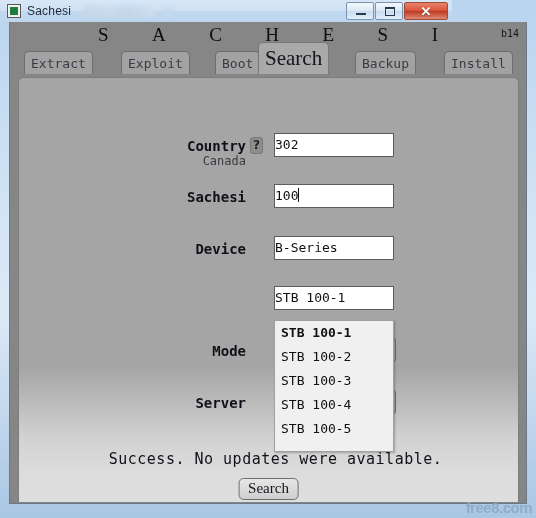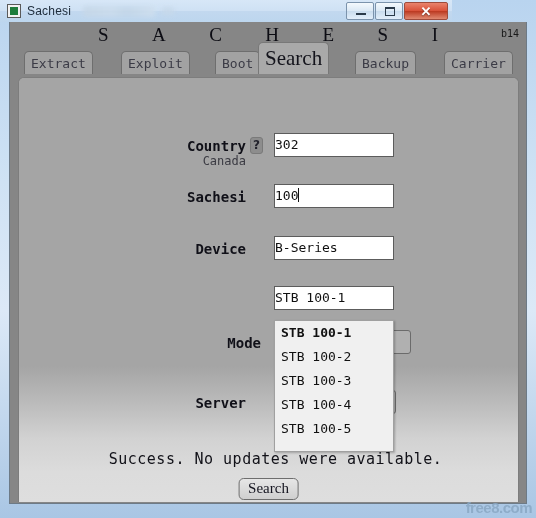--- a/index.html
+++ b/index.html
@@ -361,21 +361,21 @@
       </div>
       <div id="version">b14</div>
     </div>
 
     <div id="tabs">
       <div class="tab" style="left:14px;">Extract</div>
       <div class="tab" style="left:111px;">Exploit</div>
       <div class="tab" style="left:205px;">Boot</div>
       <div class="tab active" style="left:248px;">Search</div>
       <div class="tab" style="left:345px;">Backup</div>
-      <div class="tab" style="left:434px;">Carrier</div>
+      <div class="tab" style="left:434px;">Install</div>
     </div>
 
     <div id="panel">
       <div id="panel-fade"></div>
 
       <div class="row" style="top:55px;">
         <span class="lbl">Country</span>
         <span class="helpbtn" style="right:255px; top:4px;">?</span>
         <span class="sublbl">Canada</span>
         <div class="field">302</div>
@@ -384,21 +384,21 @@
       <div class="row" style="top:106px;">
         <span class="lbl">Sachesi</span>
         <div class="field"><span>100</span><span class="caret"></span></div>
       </div>
 
       <div class="row" style="top:158px;">
         <span class="lbl">Device</span>
         <div class="field">B-Series</div>
       </div>
 
-      <div class="row" style="top:252px;margin-left:15px;">
+      <div class="row" style="top:260px;">
         <span class="lbl">Mode</span>
         <div class="combo-hidden"></div>
       </div>
 
       <div class="row" style="top:312px;">
         <span class="lbl">Server</span>
         <div class="combo-hidden"></div>
       </div>
 
       <div class="row" style="top:208px; z-index:30;">

